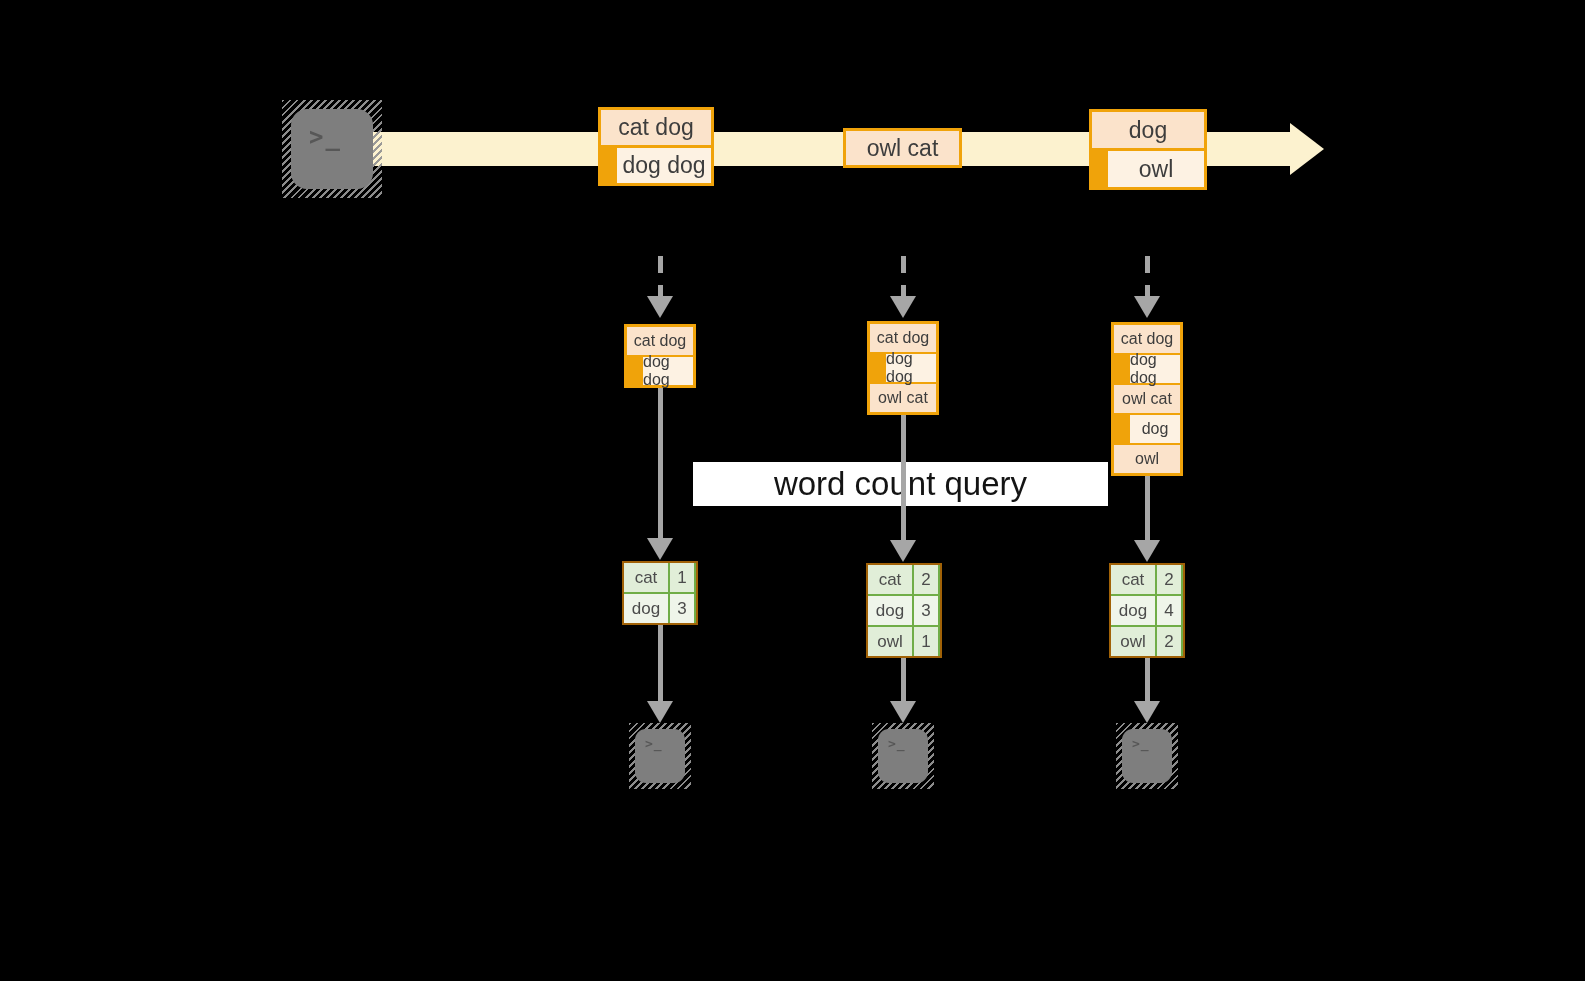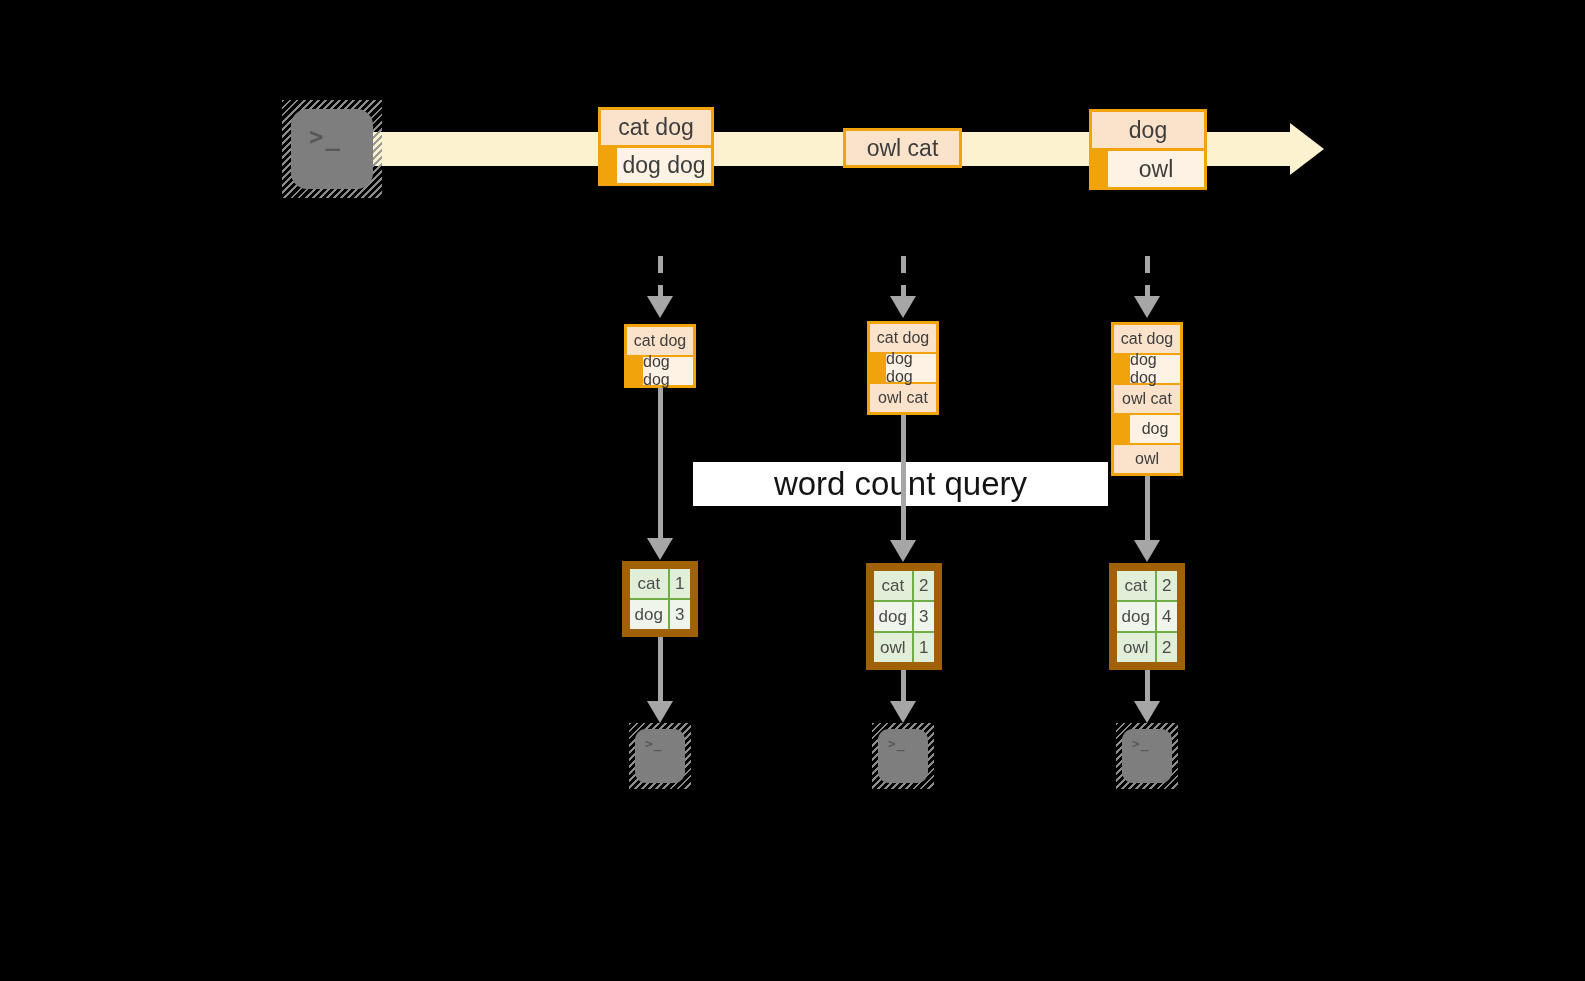--- a/index.html
+++ b/index.html
@@ -30,21 +30,21 @@
         font-size:23px;color:#3d3d3d;}
   .brow + .brow{border-top:3px solid #f0a30a;}
   .state-box{position:absolute;border:3px solid #f0a30a;box-sizing:border-box;z-index:7;background:#f0a30a;}
   .srow{height:28px;display:flex;align-items:center;justify-content:center;
         font-size:16px;color:#3d3d3d;}
   .srow + .srow{border-top:2px solid #f0a30a;}
   .fa{background:#fbe3cb;}
   .fb{background:#fdf2e3;margin-left:16px;}
 
   
-  .count-table{position:absolute;border:8px solid #a16207;box-sizing:border-box;z-index:7;background:#70ad47;}
+  .count-table{position:absolute;border:2px solid #a16207;box-sizing:border-box;z-index:7;background:#70ad47;}
   .trow{display:flex;height:29px;}
   .trow + .trow{border-top:2px solid #70ad47;}
   .tcell{display:flex;align-items:center;justify-content:center;
          font-size:17px;color:#4c4c4c;}
   .tcell.word{width:44px;}
   .tcell.num{width:24px;border-left:2px solid #70ad47;}
   .ga .tcell{background:#e1eed8;}
   .gb .tcell{background:#eff5ea;}
 
   

